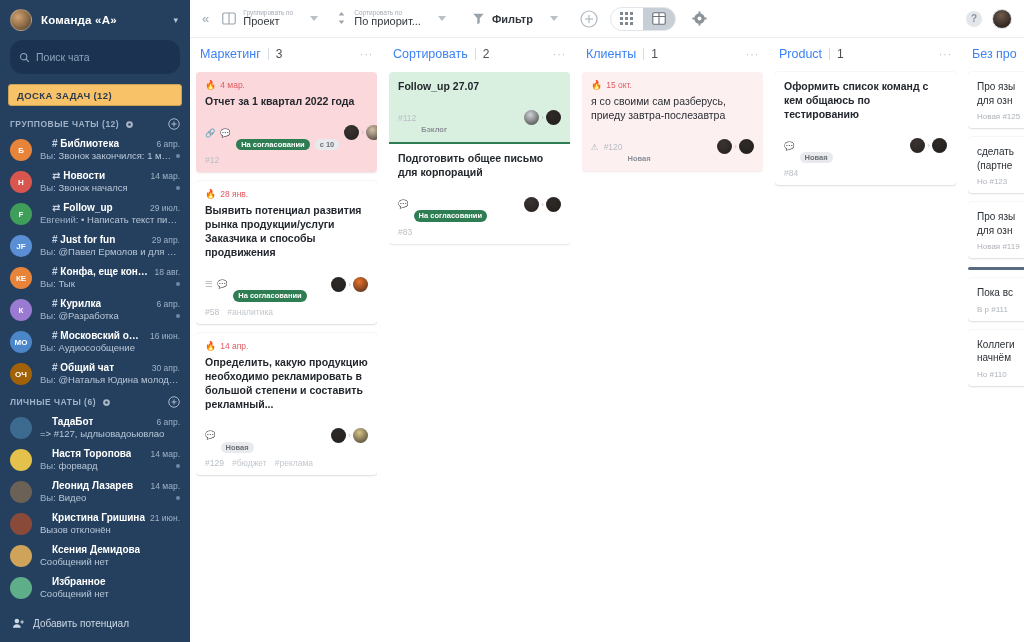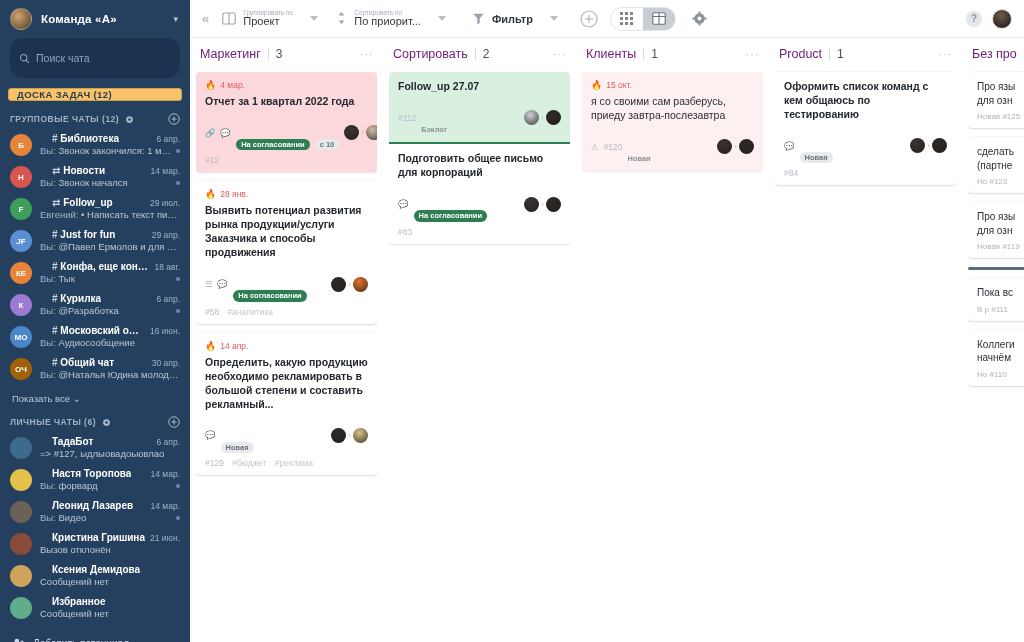--- a/index.html
+++ b/index.html
@@ -32,21 +32,21 @@
     background: radial-gradient(circle at 35% 35%, #d4a373 0%, #8a6a45 55%, #3f3a33 100%);
     flex: 0 0 22px; margin-right: 9px;
     border: 1px solid rgba(255,255,255,.25);
   }
   .team-name { font-size: 11.5px; font-weight: bold; letter-spacing: .2px; flex: 1; }
   .chev { font-size: 9px; color: #b7c4d4; padding-right: 2px; }
 
   .search-wrap { padding: 2px 10px 8px 10px; }
   .search-box {
     background: #1b3350; border-radius: 13px;
-    height: 40px; display: flex; align-items: center;
+    height: 34px; display: flex; align-items: center;
     padding: 0 9px; gap: 6px;
   }
   .search-box svg { flex: 0 0 11px; }
   .search-ph { font-size: 10.5px; color: #8fa3bb; }
 
   .board-btn {
     margin: 2px 8px 9px 8px;
     background: #f7c268;
     color: #2b3a4d;
     border: 1px solid #caa254;
@@ -135,21 +135,21 @@
   }
 
   
   .board { flex: 1; display: flex; overflow: hidden; padding: 0 0 0 0; background: #fff; }
   .col { width: 193px; flex: 0 0 193px; padding: 0 6px; display: flex; flex-direction: column; }
   .col.last { flex: 0 0 80px; width: 80px; }
   .col-head {
     display: flex; align-items: center;
     height: 32px; padding: 0 4px; gap: 7px;
   }
-  .col-title { font-size: 12.5px; color: #701a75; white-space: nowrap; }
+  .col-title { font-size: 12.5px; color: #3b82f6; white-space: nowrap; }
   .col-div { width: 1px; height: 12px; background: #d8dce1; }
   .col-count { font-size: 12px; color: #4a4f56; }
   .col-dots { margin-left: auto; color: #c3c8ce; font-size: 12px; letter-spacing: .5px; line-height: 0; }
 
   .col-body { flex: 1; overflow: hidden; padding-top: 2px; }
 
   .card {
     background: #ffffff;
     border-radius: 4px;
     box-shadow: 0 1px 2px rgba(25,35,50,.13), 0 0 0 1px rgba(25,35,50,.03);
@@ -321,23 +321,20 @@
               <div class="chat-name"><span class="chat-pfx">#</span> Общий чат</div>
               <div class="chat-date">30 апр.</div>
             </div>
             <div class="chat-line2">
               <div class="chat-msg"><span class="who">Вы:</span> @Наталья Юдина молодец!</div>
             </div>
           </div>
         </div>
       </div>
 
-    <div class="show-all">
-      <span>Показать все</span> ⌄
-    </div>
 
     <div class="sect-head">
       <span class="sect-title">ЛИЧНЫЕ ЧАТЫ (6)</span>
       <svg class="sect-gear" viewBox="0 0 16 16">
         <circle cx="8" cy="8" r="6" fill="#c9d4e0"></circle>
           <circle cx="8" cy="8" r="2.3" fill="#25405e"></circle>
       </svg>
       <svg class="sect-plus" width="12" height="12" viewBox="0 0 16 16">
         <circle cx="8" cy="8" r="7" fill="none" stroke="#b7c4d4" stroke-width="1.2"></circle>
         <line x1="8" y1="4.6" x2="8" y2="11.4" stroke="#b7c4d4" stroke-width="1.2"></line>

